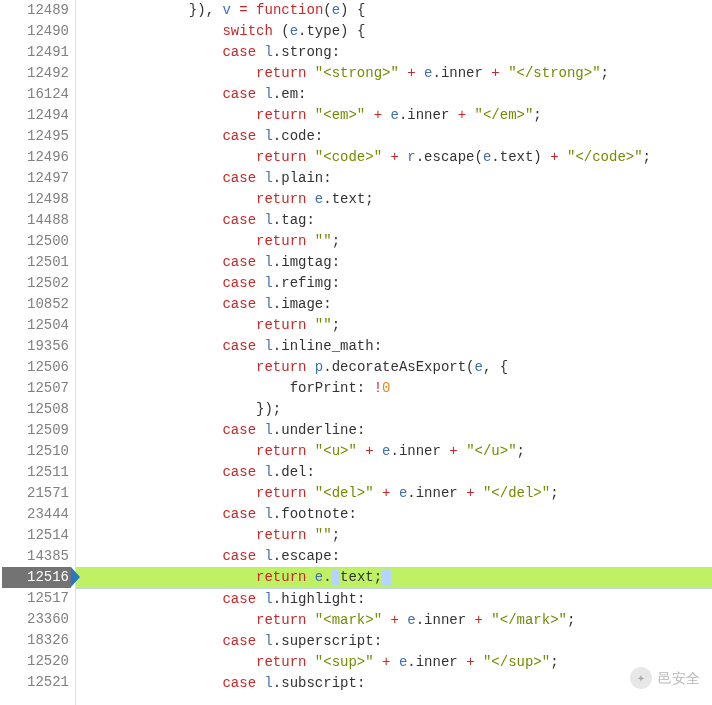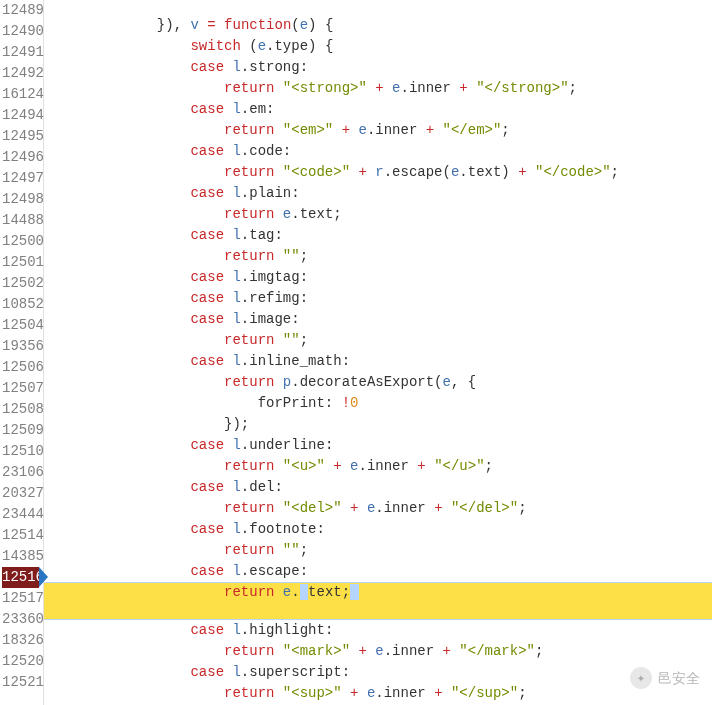--- a/index.html
+++ b/index.html
@@ -17,61 +17,60 @@
   display: flex;
   height: 100%;
 }
 .gutter {
   background: #ffffff;
   color: #808080;
   text-align: right;
   padding: 0 4px 0 2px;
   user-select: none;
   flex-shrink: 0;
-  width: 44px;
+  width: 76px;
   border-right: 1px solid #e0e0e0;
 }
 .gutter div {
   height: 21px;
   padding-right: 2px;
 }
 .gutter .current {
-  background: #7f1d1d;
+  background: #737373;
   color: #ffffff;
   position: relative;
 }
 .gutter .current::after {
   content: "";
   position: absolute;
   right: -9px;
   top: 0;
   width: 0;
   height: 0;
   border-top: 10.5px solid transparent;
   border-bottom: 10.5px solid transparent;
   border-left: 9px solid #2976c4;
   z-index: 2;
 }
 .code {
   flex: 1;
   padding-left: 12px;
   white-space: pre;
   overflow: hidden;
-  margin-top: 15px;
 }
 .code .line {
   height: 21px;
 }
 .code .current-line {
-  background: #fde047;
+  background: #bef264;
   border-top: 1px solid #bcd4ee;
   border-bottom: 1px solid #bcd4ee;
   margin-left: -12px;
   padding-left: 12px;
-  height: 38px;
+  height: 22px;
   line-height: 19px;
 }
 .kw { color: #c82829; } 
 .var { color: #4271ae; } 
 .prop { color: #333333; } 
 .str { color: #718c00; } 
 .num { color: #e08a1c; } 
 .op { color: #c82829; } 
 .punc { color: #333333; } 
 .sel { background: #b5d5ff; } 
@@ -120,22 +119,22 @@
       <div>12501</div>
       <div>12502</div>
       <div>10852</div>
       <div>12504</div>
       <div>19356</div>
       <div>12506</div>
       <div>12507</div>
       <div>12508</div>
       <div>12509</div>
       <div>12510</div>
-      <div>23106</div>
-      <div>20327</div>
+      <div>12511</div>
+      <div>21571</div>
       <div>23444</div>
       <div>12514</div>
       <div>14385</div>
       <div class="current">12516</div>
       <div>12517</div>
       <div>23360</div>
       <div>18326</div>
       <div>12520</div>
       <div>12521</div>
     </div>

